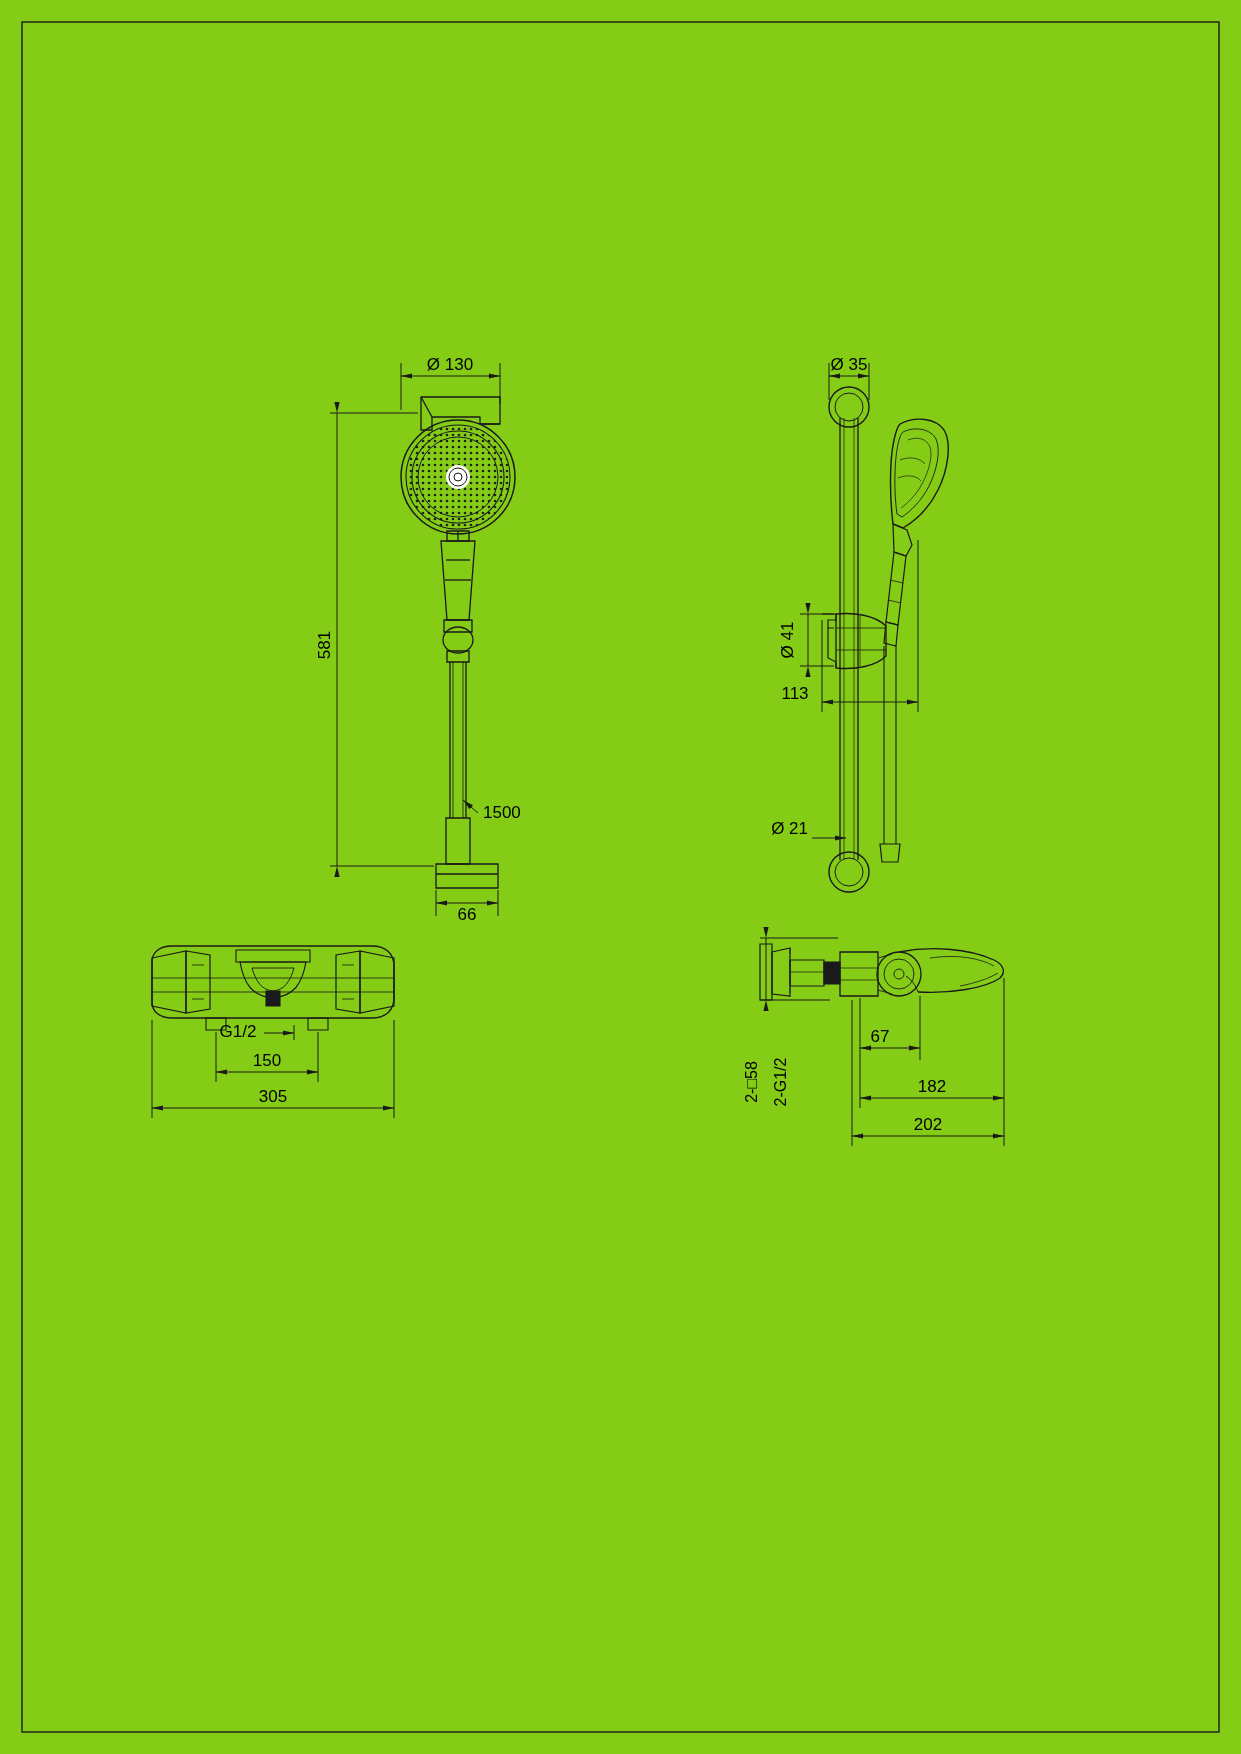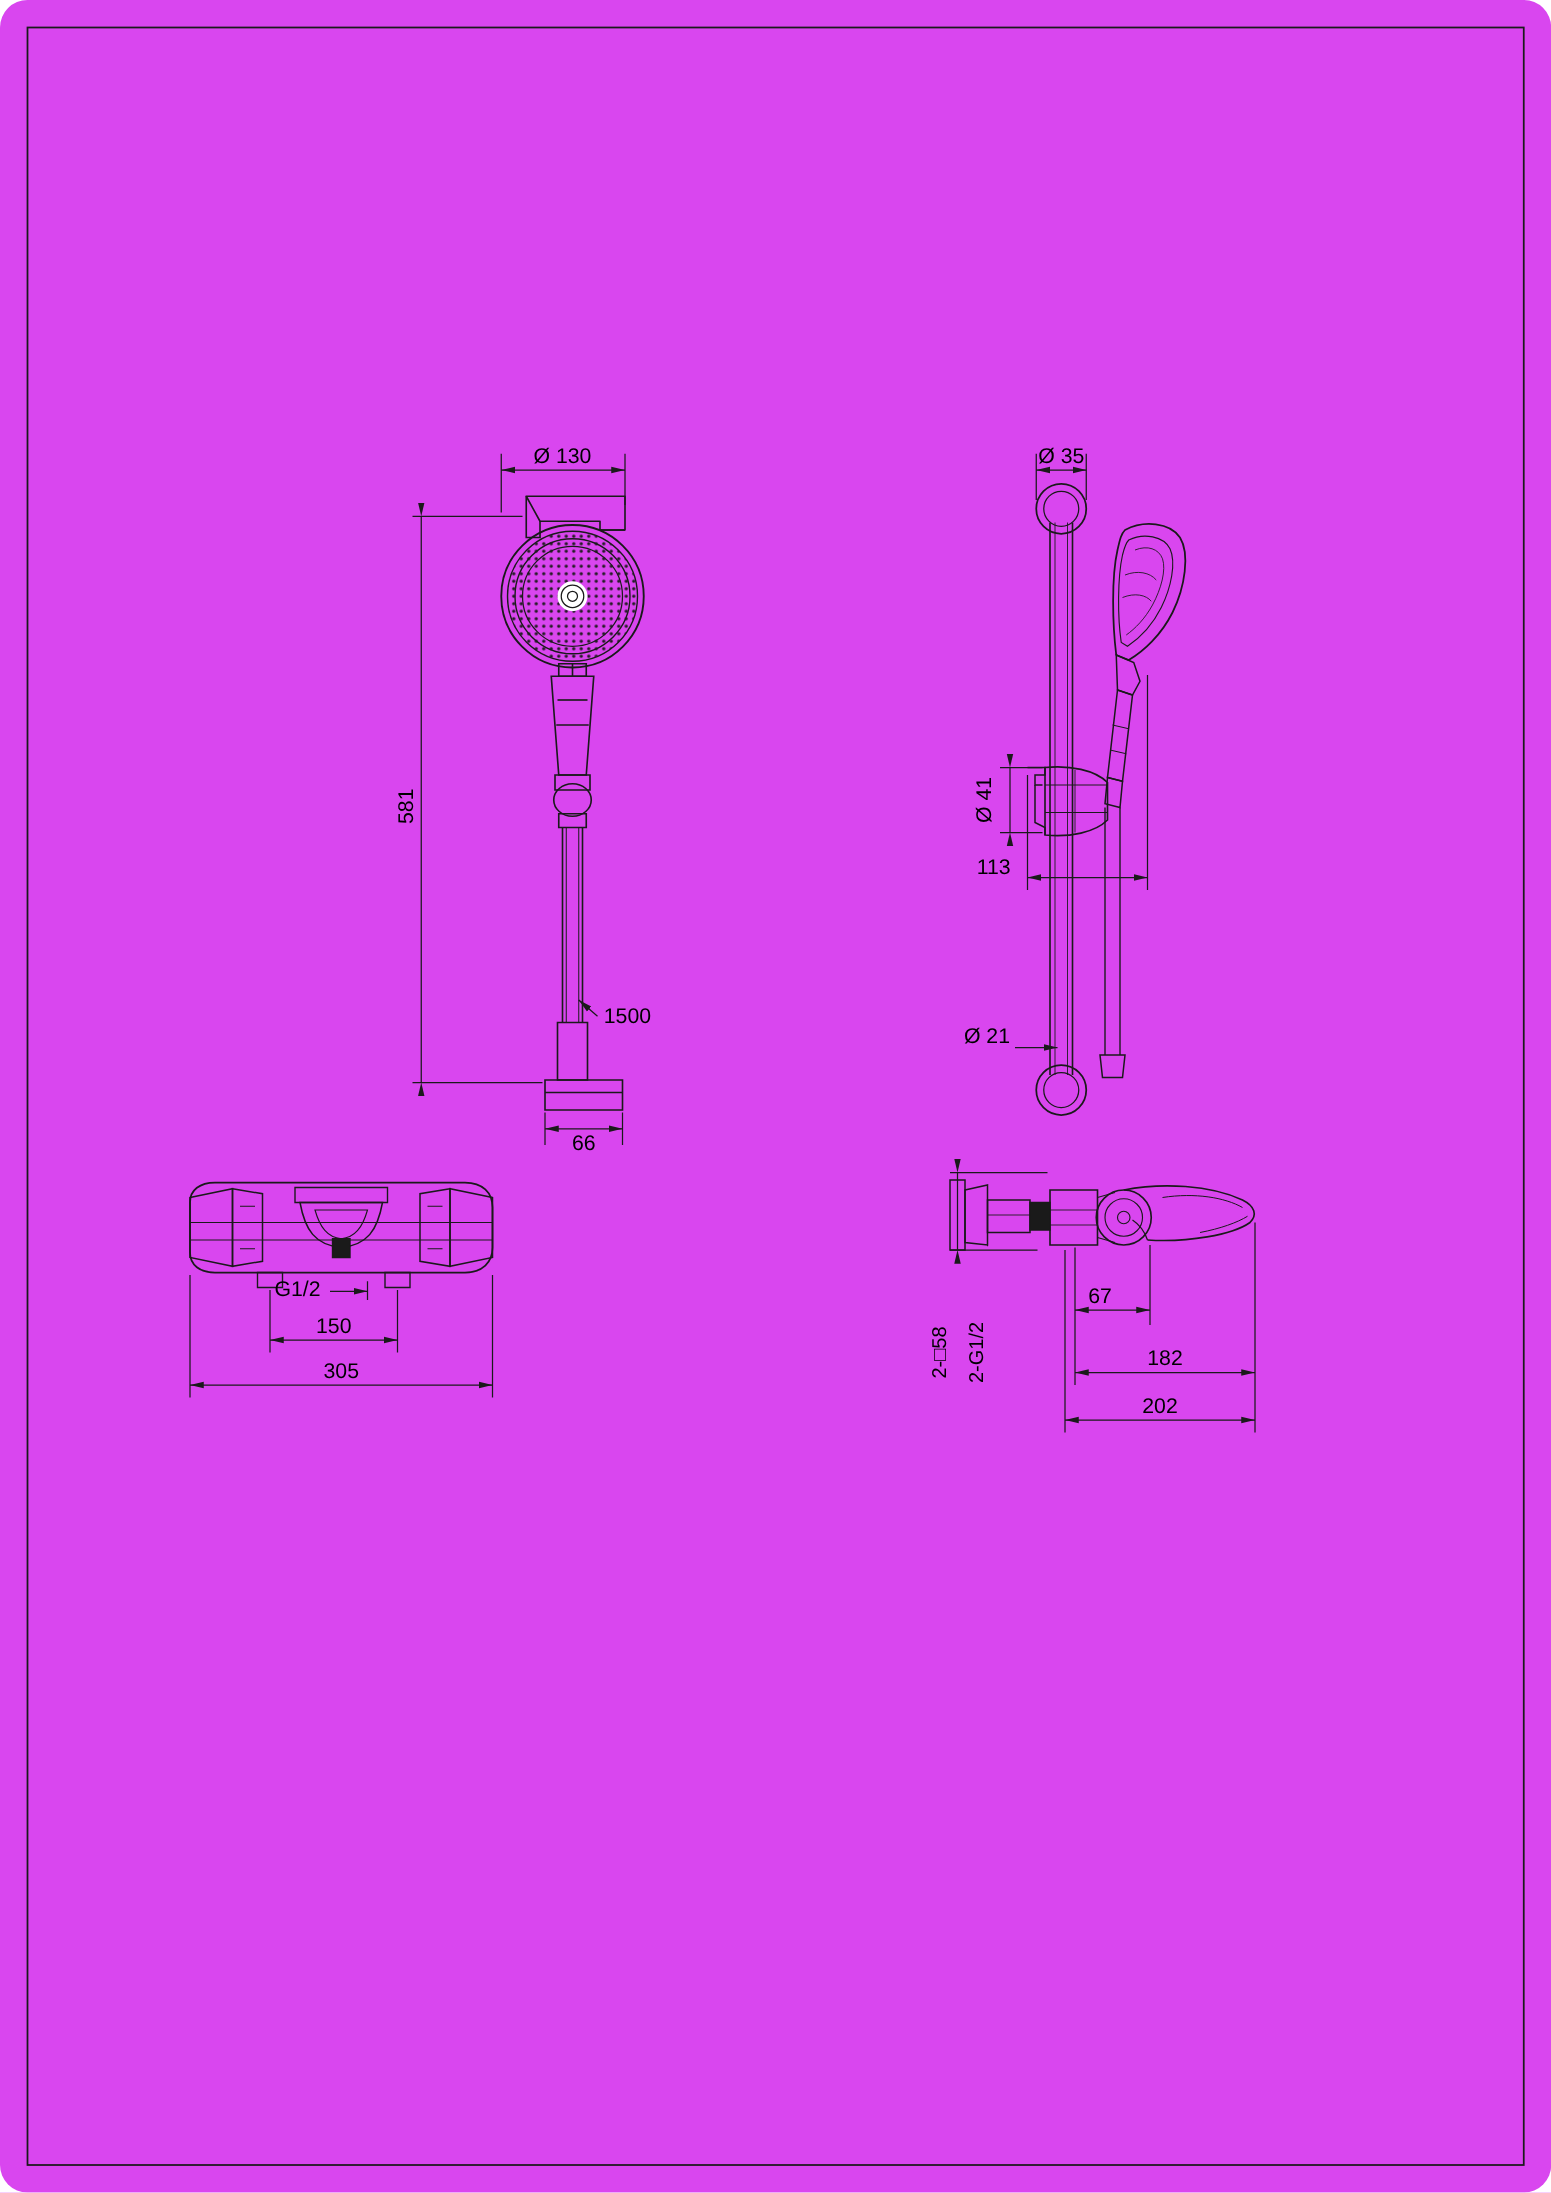--- a/index.html
+++ b/index.html
@@ -8,23 +8,22 @@
     background: #ffffff;
   }
   body {
     font-family: "Liberation Sans", sans-serif;
     color: #000000;
   }
   #sheet {
     position: relative;
     width: 1241px;
     height: 1754px;
-    background: #d946ef;
+    background: #84cc16;
     overflow: hidden;
-    border-radius: 22px;
   }
   #sheet svg {
     position: absolute;
     left: 0;
     top: 0;
     width: 1241px;
     height: 1754px;
   }
   .dimtext {
     font-family: "Liberation Sans", sans-serif;

